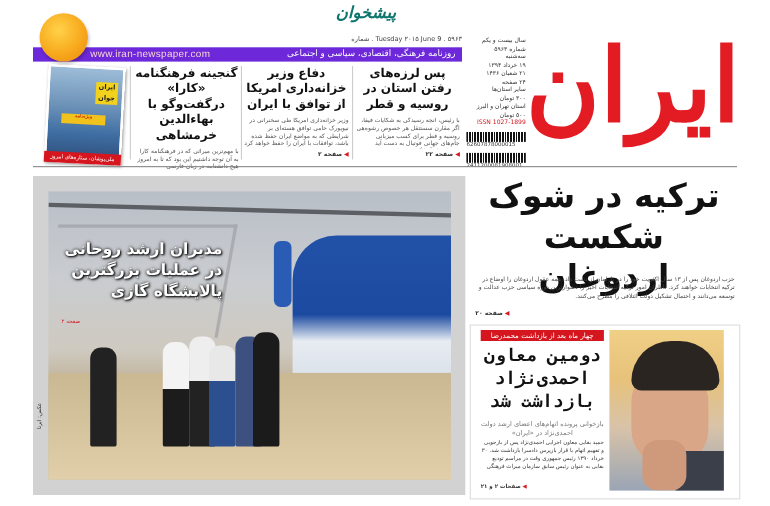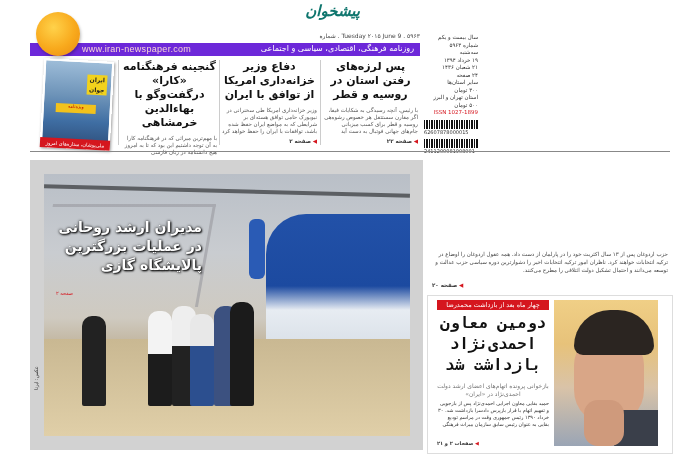--- a/index.html
+++ b/index.html
@@ -84,20 +84,21 @@
     <div>۳۰۰ تومان</div>
     <div>استان تهران و البرز</div>
     <div>۵۰۰ تومان</div>
     <div class="red">ISSN 1027-1899</div>
     <div class="barcode"></div>
     <div class="bcnum">62607878000015</div>
     <div class="barcode"></div>
     <div class="bcnum">2411200081908001</div>
   </div>
 
+  <div class="logo">ایران</div>
 
   <div class="teaser" style="left:323px;width:95px;">
     <div class="hd">پس لرزه‌های رفتن استان در روسیه و قطر</div>
     <div class="bd" style="height:28px;overflow:hidden;">با رئیس، آنچه رسیدگی به شکایات فیفا، اگر مقارن سستتقل هر خصوص رشوه‌هی روسیه و قطر برای کسب میزبانی جام‌های جهانی فوتبال به دست آید سوزانی از آنها گرفته خواهد شد</div>
     <div class="pg"><span>◀</span> <b>صفحه ۲۲</b></div>
   </div>
   <div class="vsep" style="left:320px;"></div>
   <div class="teaser" style="left:222px;width:95px;">
     <div class="hd">دفاع وزیر خزانه‌داری امریکا از توافق با ایران</div>
     <div class="bd" style="height:28px;overflow:hidden;">وزیر خزانه‌داری امریکا طی سخنرانی در نیویورک حامی توافق هسته‌ای بر شرایطی که به مواضع ایران حفظ شده باشد، توافقات با ایران را حفظ خواهد کرد</div>
@@ -134,20 +135,24 @@
     <div class="person" style="left:186px;height:104px;background:#1b1b1b;"></div>
   </div>
   <div class="overlay">
     <div>مدیران ارشد روحانی</div>
     <div>در عملیات بزرگترین</div>
     <div>پالایشگاه گازی</div>
   </div>
   <div class="overlay-pg">صفحه ۲</div>
   <div class="credit">عکس: ایرنا</div>
 
+  <div class="main-hl">
+    <div>ترکیه در شوک</div>
+    <div>شکست اردوغان</div>
+  </div>
   <div class="main-body" style="height:30px;overflow:hidden;">حزب اردوغان پس از ۱۳ سال اکثریت خود را در پارلمان از دست داد. همه عقول اردوغان را اوضاع در ترکیه انتخابات خواهند کرد. ناظران امور ترکیه انتخابات اخیر را دشوارترین دوره سیاسی حزب عدالت و توسعه می‌دانند و احتمال تشکیل دولت ائتلافی را مطرح می‌کنند.</div>
   <div class="main-pg"><span>◀</span> <b>صفحه ۲۰</b></div>
 
   <div class="box"></div>
   <div class="kicker">چهار ماه بعد از بازداشت محمدرضا رحیمی</div>
   <div class="sub-hl">
     <div>دومین معاون</div>
     <div>احمدی‌نژاد</div>
     <div>بازداشت شد</div>
   </div>

